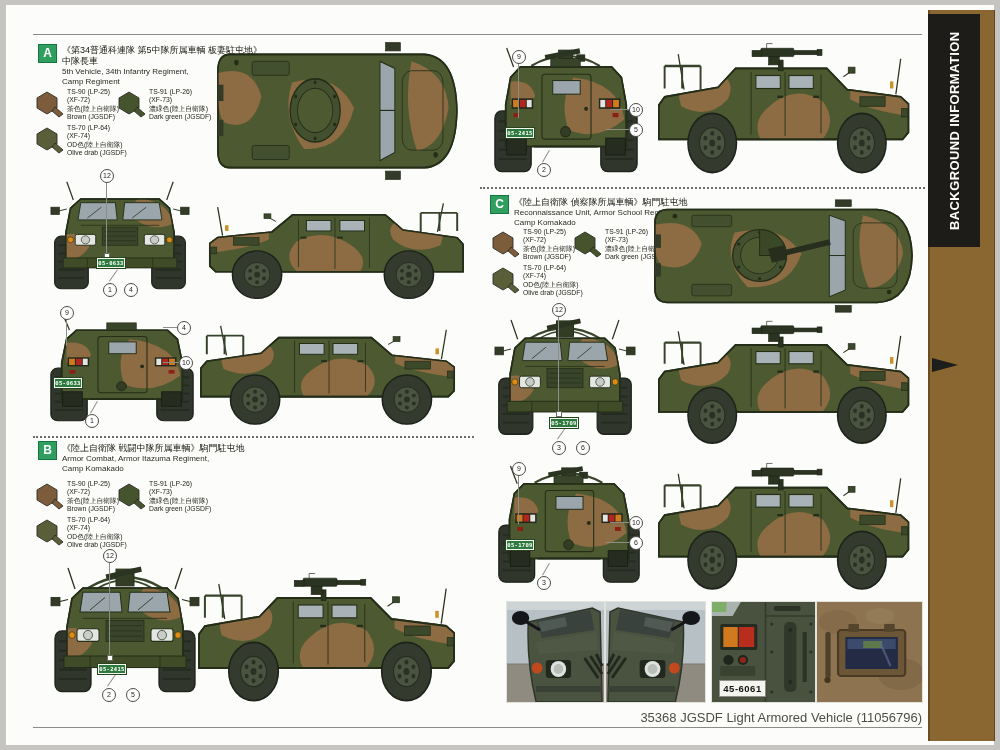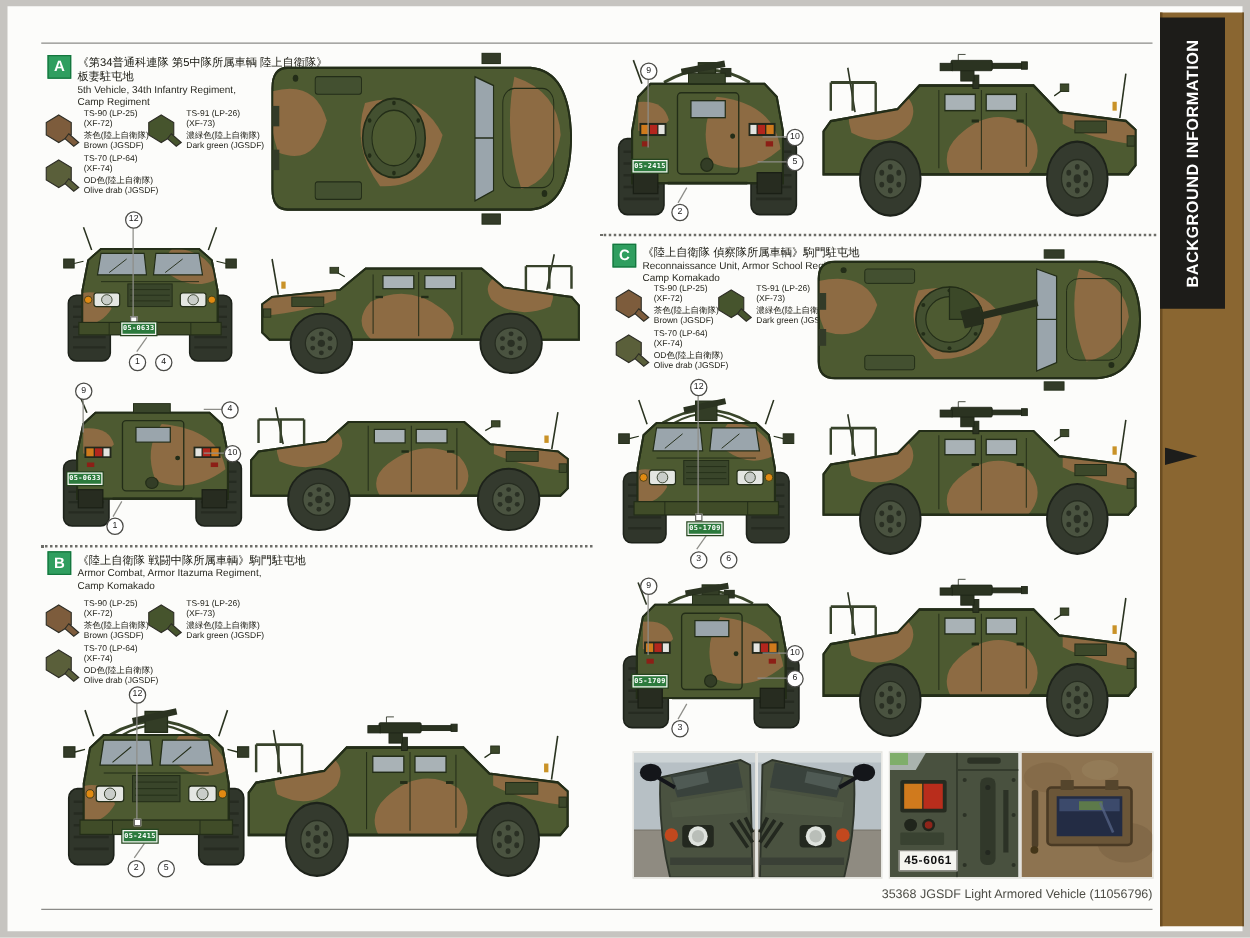--- a/index.html
+++ b/index.html
@@ -26,21 +26,21 @@
          text-align:center;letter-spacing:.3px;z-index:8;font-family:"DejaVu Sans Mono",monospace}
   .pwhite{position:absolute;width:45px;height:15px;background:#f5f5f0;border:1px solid #8e8e88;color:#101010;
           font-weight:bold;font-size:9.5px;line-height:15px;text-align:center;z-index:8;letter-spacing:.5px}
   .veh{position:absolute}
   .photo{position:absolute;outline:1px solid #e2e2dd}
   .btitle{position:absolute;left:928px;top:14px;width:52px;height:233px;background:#1d1c19;color:#fff;
           writing-mode:vertical-rl;transform:rotate(180deg);display:flex;align-items:center;justify-content:center;
           font-weight:bold;font-size:13px;letter-spacing:.4px;white-space:nowrap}
   .stripe{position:absolute;left:928px;top:10px;width:64px;height:731px;background:#8a6631;
           border-left:2px solid #6b4d22;border-right:1px solid #5f441d}
-  .footer{position:absolute;left:620px;top:710px;width:302px;font-size:10px;color:#4d4d46;text-align:right}
+  .footer{position:absolute;left:620px;top:710px;width:302px;font-size:13px;color:#4d4d46;text-align:right}
   .arrow{position:absolute;left:932px;top:358px;z-index:3}
 </style>
 </head>
 <body>
 
 <div id="canvas">
   <div class="page"></div>
 
   <svg width="0" height="0" style="position:absolute" aria-hidden="true">
     <defs>
@@ -303,22 +303,22 @@
         <path d="M21,17 L29,24 L25,27 L18,21 Z" stroke="#2e2e26" stroke-width=".9"></path>
       </symbol>
     </defs>
   </svg>
 
   <div class="rule" style="left:33px;top:34px;width:889px"></div>
   <div class="rule" style="left:33px;top:727px;width:889px"></div>
   <div class="footer">35368 JGSDF Light Armored Vehicle (11056796)</div>
 
   <div class="badge" style="left:38px;top:44px">A</div>
-  <div class="jp" style="left:62px;top:44px">《第34普通科連隊 第5中隊所属車輌 陸上自衛隊》</div>
-  <div class="jp" style="left:62px;top:55px">板妻駐屯地</div>
+  <div class="jp" style="left:62px;top:44px">《第34普通科連隊 第5中隊所属車輌 板妻駐屯地》</div>
+  <div class="jp" style="left:62px;top:55px">中隊長車</div>
   <div class="en" style="left:62px;top:67px">5th Vehicle, 34th Infantry Regiment,</div>
   <div class="en" style="left:62px;top:77px">Camp Regiment</div>
 
   <div class="paint" style="left:34px;top:88px">
     <svg width="30" height="30">
         <use href="#swatch" fill="#7d5c3c"></use>
       </svg>
     <div class="pt">
         <div>TS-90 (LP-25)</div>
         <div>(XF-72)</div>

